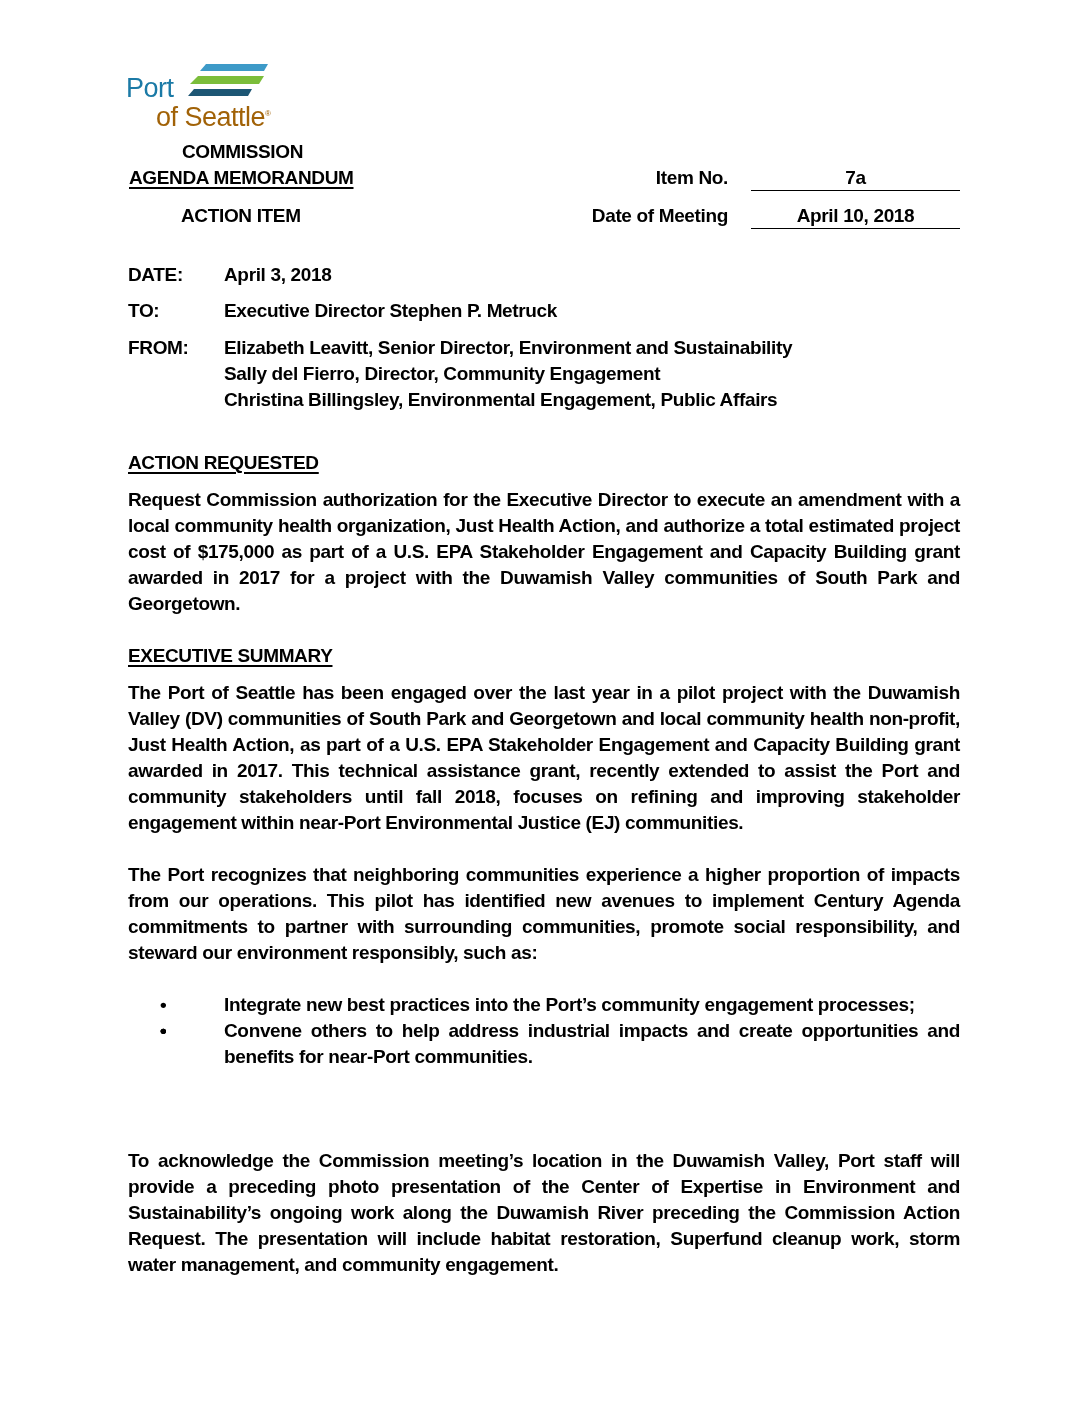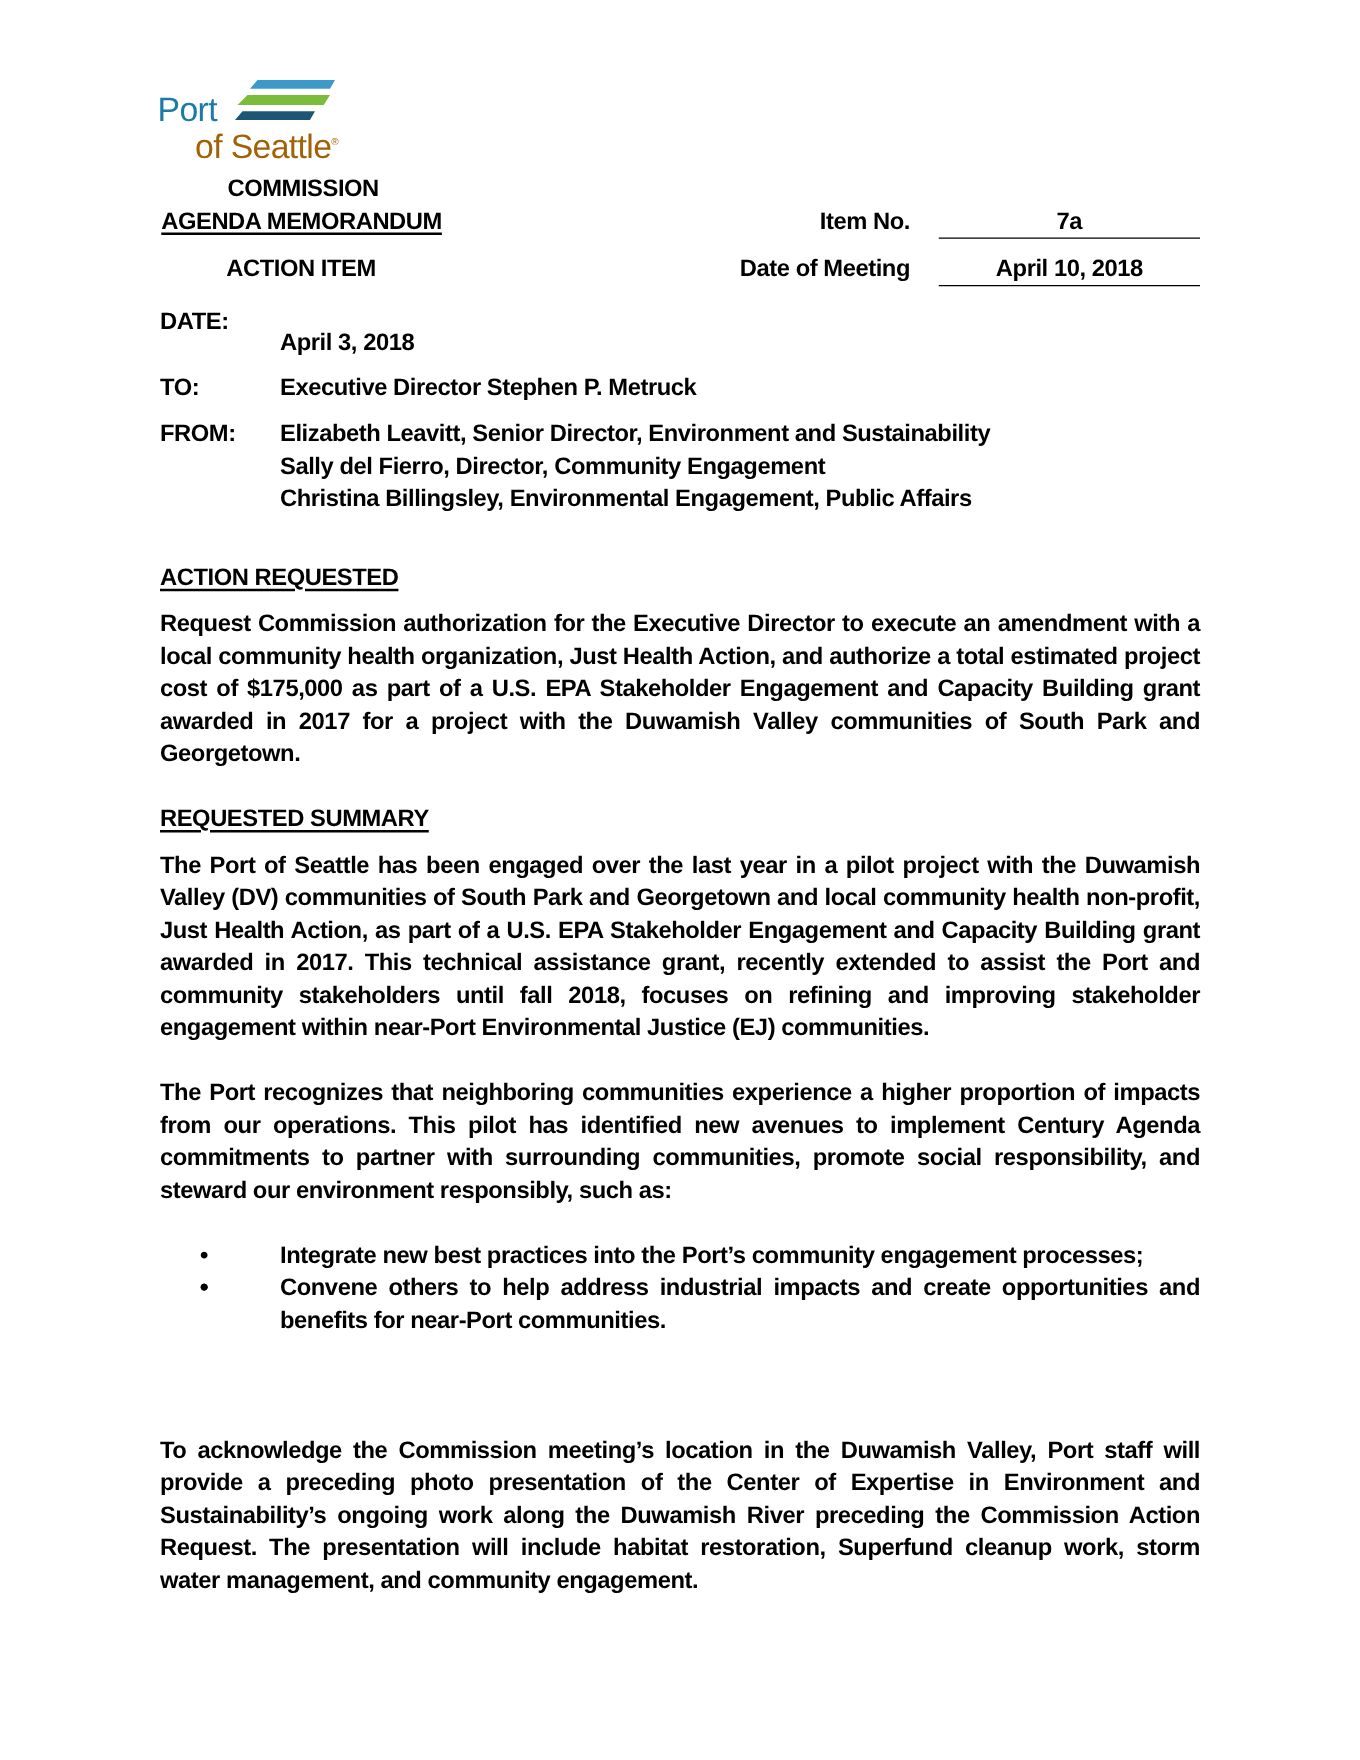--- a/index.html
+++ b/index.html
@@ -37,37 +37,37 @@
 <div class="abs txt bold" style="left:182px; top:139px;">COMMISSION</div>
 <div class="abs txt bold u" style="left:129px; top:165px;">AGENDA MEMORANDUM</div>
 <div class="abs txt bold" style="left:181px; top:203px;">ACTION ITEM</div>
 
 <div class="abs txt bold" style="left:580px; top:165px; width:148px; text-align:right;">Item No.</div>
 <div class="abs txt field-line" style="left:751px; top:165px; width:209px; height:25px;">7a</div>
 
 <div class="abs txt bold" style="left:560px; top:203px; width:168px; text-align:right;">Date of Meeting</div>
 <div class="abs txt field-line" style="left:751px; top:203px; width:209px; height:25px;">April 10, 2018</div>
 
-<div class="abs txt bold" style="left:128px; top:245px;">DATE:</div>
+<div class="abs txt bold" style="left:128px; top:262px;">DATE:</div>
 <div class="abs txt" style="left:224px; top:262px;">April 3, 2018</div>
 
 <div class="abs txt bold" style="left:128px; top:298px;">TO:</div>
 <div class="abs txt" style="left:224px; top:298px;">Executive Director Stephen P. Metruck</div>
 
 <div class="abs txt bold" style="left:128px; top:335px;">FROM:</div>
 <div class="abs txt" style="left:224px; top:335px;">
   <div>Elizabeth Leavitt, Senior Director, Environment and Sustainability</div>
   <div>Sally del Fierro, Director, Community Engagement</div>
   <div>Christina Billingsley, Environmental Engagement, Public Affairs</div>
 </div>
 
 <div class="abs txt bold u" style="left:128px; top:450px;">ACTION REQUESTED</div>
 <div class="abs txt just para" style="top:487px;">Request Commission authorization for the Executive Director to execute an amendment with a local community health organization, Just Health Action, and authorize a total estimated project cost of $175,000 as part of a U.S. EPA Stakeholder Engagement and Capacity Building grant awarded in 2017 for a project with the Duwamish Valley communities of South Park and Georgetown.</div>
 
-<div class="abs txt bold u" style="left:128px; top:643px;">REQUESTED SUMMARY</div>
+<div class="abs txt bold u" style="left:128px; top:643px;">EXECUTIVE SUMMARY</div>
 <div class="abs txt just para" style="top:680px;">The Port of Seattle has been engaged over the last year in a pilot project with the Duwamish Valley (DV) communities of South Park and Georgetown and local community health non-profit, Just Health Action, as part of a U.S. EPA Stakeholder Engagement and Capacity Building grant awarded in 2017. This technical assistance grant, recently extended to assist the Port and community stakeholders until fall 2018, focuses on refining and improving stakeholder engagement within near-Port Environmental Justice (EJ) communities.</div>
 <div class="abs txt just para" style="top:862px;">The Port recognizes that neighboring communities experience a higher proportion of impacts from our operations. This pilot has identified new avenues to implement Century Agenda commitments to partner with surrounding communities, promote social responsibility, and steward our environment responsibly, such as:</div>
 
 <ul class="abs txt just bullets" style="left:128px; top:992px; width:832px;">
   <li><span class="dot">•</span><span>Integrate new best practices into the Port’s community engagement processes;</span></li>
   <li><span class="dot">•</span></li>
   <li><span class="dot">•</span></li>
   <li><span class="dot">•</span><span>Convene others to help address industrial impacts and create opportunities and benefits for near-Port communities.</span></li>
 </ul>
 

